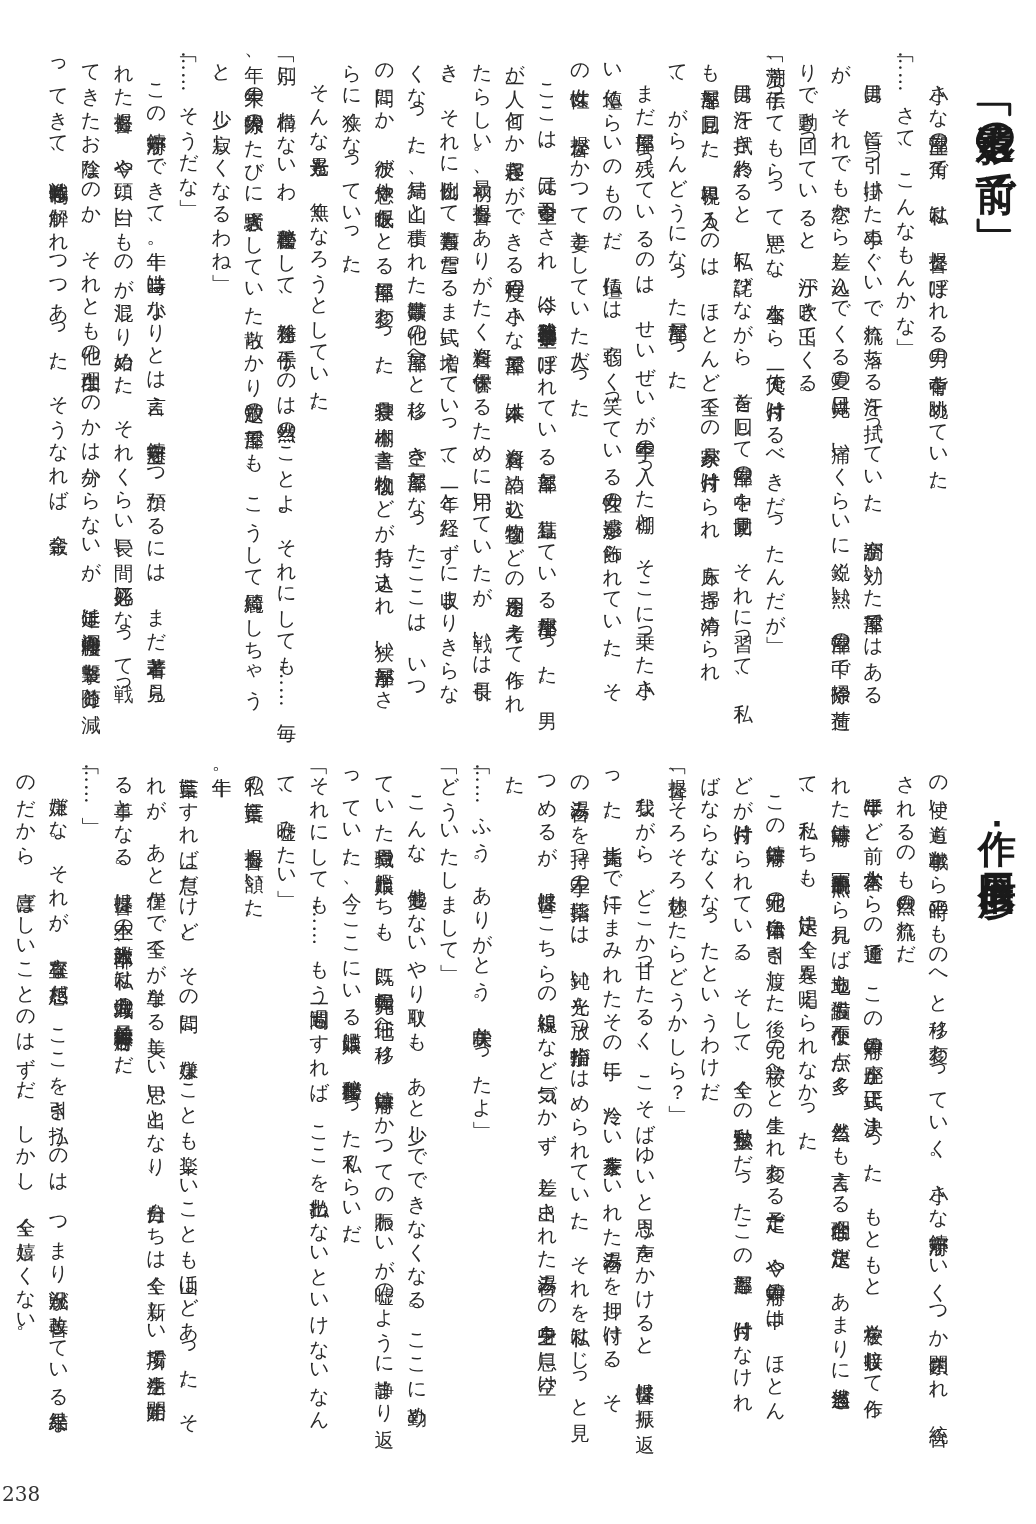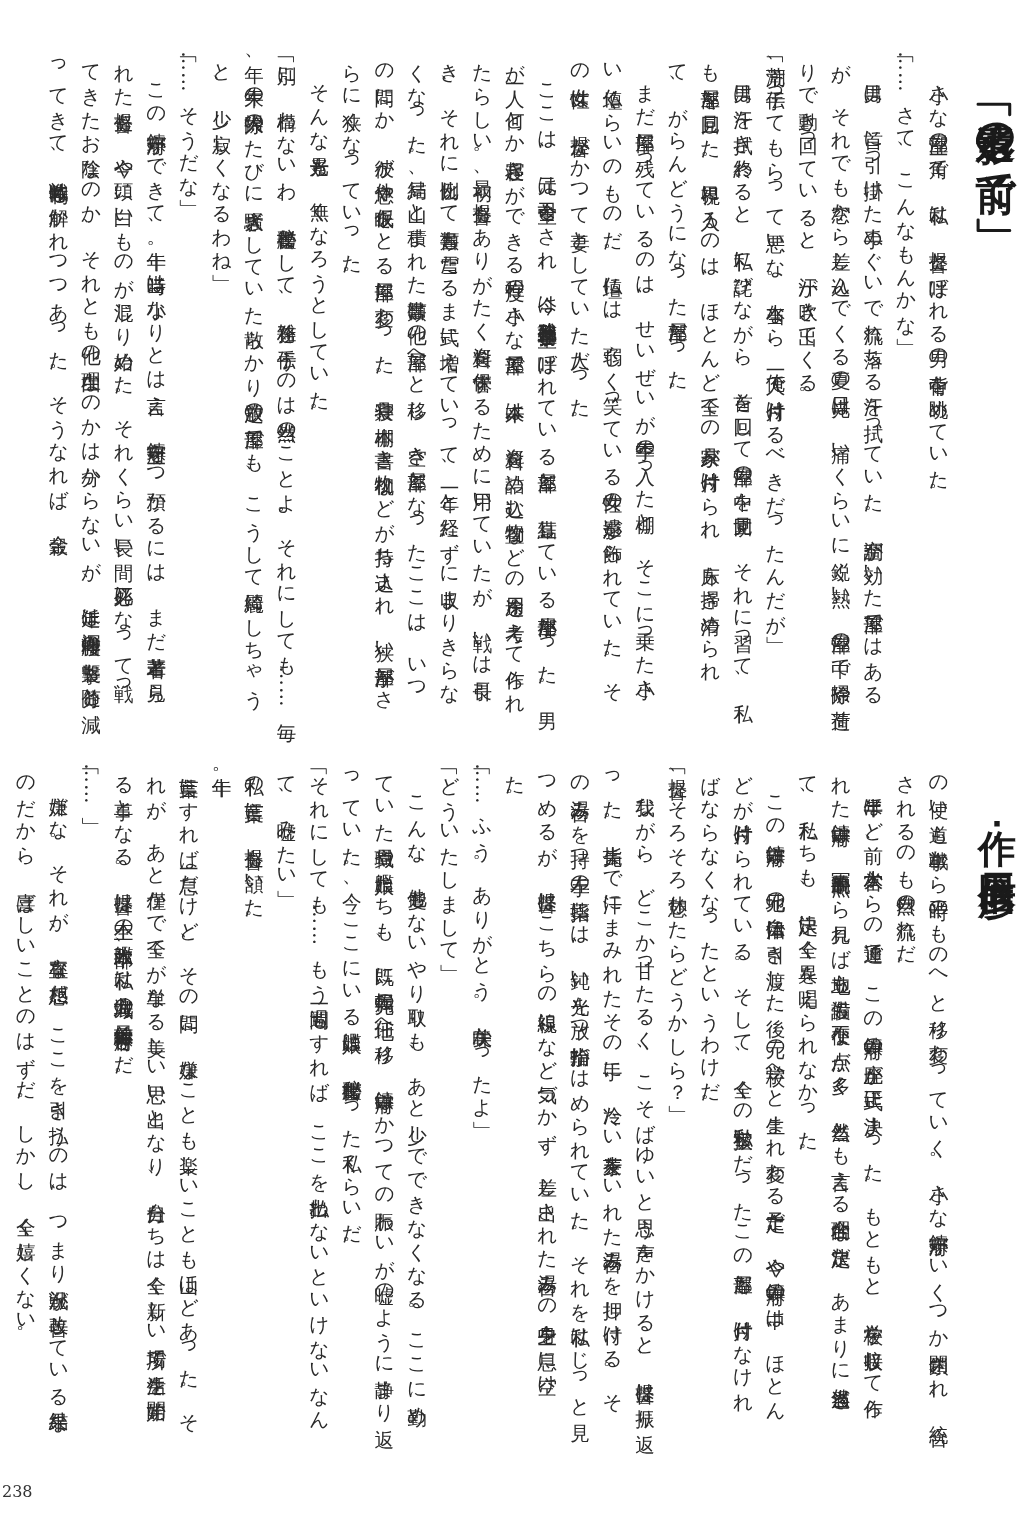--- a/index.html
+++ b/index.html
@@ -28,21 +28,21 @@
     letter-spacing: 1.2px;
     color: #2a2a2a;
   }
   .block-top { right: 82px; top: 50px; height: 662px; width: 880px; }
   .block-bottom { right: 82px; top: 762px; height: 662px; width: 880px; }
   .para { display: block; margin: 0; }
   .indent { text-indent: 1em; }
   .dialogue { text-indent: 0; }
   .page-number {
     position: absolute; left: 2px; top: 1482px;
-    font-family: "DejaVu Serif", serif; font-size: 16px; color: #333;
+    font-family: "DejaVu Serif", serif; font-size: 20px; color: #333;
   }
 </style>
 </head>
 <body>
 
 <div class="page">
 
   <div class="title">「遺影の前で」</div>
   <div class="author">作：辰田信彦</div>
 

